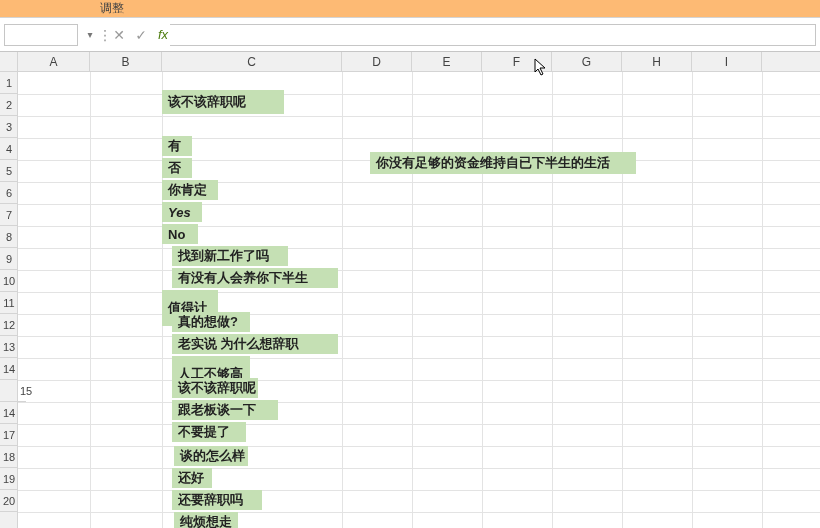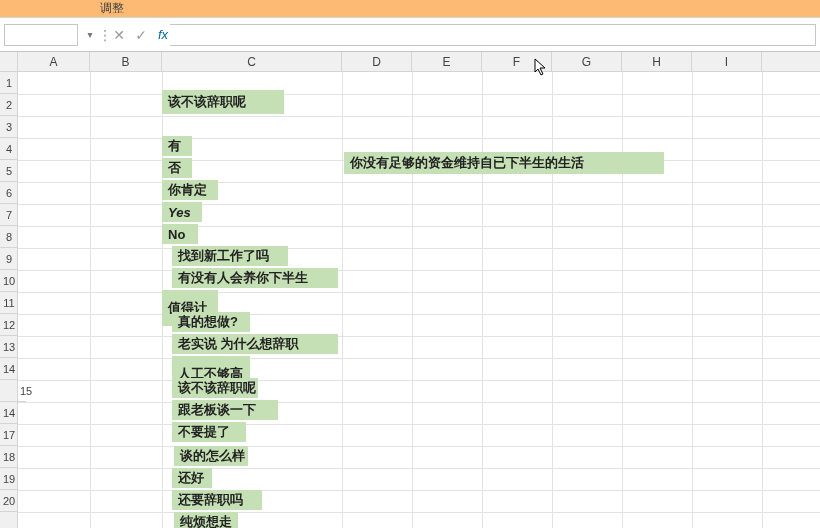--- a/index.html
+++ b/index.html
@@ -7,21 +7,21 @@
 
   .ribbon-area { height: 18px; background: #fdba74; border-bottom: 1px solid #d4d4d4; display: flex; align-items: center; padding-left: 100px; font-size: 12px; color: #444; }
 
   .formula-bar { height: 34px; border-bottom: 1px solid #c6c6c6; display: flex; align-items: center; padding: 0 4px; background: #fff; }
   .name-box { width: 74px; height: 22px; border: 1px solid #c6c6c6; margin-right: 4px; font-size: 12px; color: #333; display: flex; align-items: center; padding: 0 4px; }
   .name-box-dd { width: 16px; height: 20px; display: flex; align-items: center; justify-content: center; color: #777; font-size: 10px; }
   .fx-sep { width: 10px; color: #999; text-align: center; font-size: 14px; }
   .fx-btn { width: 22px; height: 22px; display: flex; align-items: center; justify-content: center; font-size: 14px; color: #999; }
   .fx-x { color: #999; }
   .fx-check { color: #999; }
-  .fx-label { font-style: italic; font-size: 13px; color: #0369a1; margin: 0 2px 0 6px; }
+  .fx-label { font-style: italic; font-size: 13px; color: #4d7c0f; margin: 0 2px 0 6px; }
   .formula-input { flex: 1; height: 22px; border: 1px solid #c6c6c6; border-left: none; font-size: 12px; padding: 0 6px; }
 
   .sheet-area { display: flex; height: calc(528px - 18px - 34px); position: relative; }
   .row-headers { width: 18px; flex: none; background: #f0f0f0; border-right: 1px solid #d4d4d4; }
   .col-headers { height: 20px; background: #f0f0f0; border-bottom: 1px solid #d4d4d4; display: flex; }
   .corner { width: 18px; height: 20px; background: #f0f0f0; border-right: 1px solid #d4d4d4; border-bottom: 1px solid #d4d4d4; position: absolute; left: 0; top: 0; }
   .grid-wrap { flex: 1; position: relative; }
   .col-h { height: 20px; border-right: 1px solid #d4d4d4; display: flex; align-items: center; justify-content: center; font-size: 12px; color: #444; }
   .row-h { height: 22px; border-bottom: 1px solid #d4d4d4; display: flex; align-items: center; justify-content: center; font-size: 11px; color: #444; width: 18px; }
   .row-h.first { margin-top: 20px; }
@@ -113,21 +113,21 @@
         <div class="gridlines-h" style="top: 286px; left: 0px; right: 0px; height: 1px;"></div>
         <div class="gridlines-h" style="top: 308px; left: 0px; right: 0px; height: 1px;"></div>
         <div class="gridlines-h" style="top: 330px; left: 0px; right: 0px; height: 1px;"></div>
         <div class="gridlines-h" style="top: 352px; left: 0px; right: 0px; height: 1px;"></div>
         <div class="gridlines-h" style="top: 374px; left: 0px; right: 0px; height: 1px;"></div>
         <div class="gridlines-h" style="top: 396px; left: 0px; right: 0px; height: 1px;"></div>
         <div class="gridlines-h" style="top: 418px; left: 0px; right: 0px; height: 1px;"></div>
         <div class="gridlines-h" style="top: 440px; left: 0px; right: 0px; height: 1px;"></div>
         <div class="cell-block" style="left: 144px; top: 18px; width: 122px; height: 24px; text-align: center;">该不该辞职呢</div>
         <div class="cell-block" style="left: 144px; top: 64px; width: 30px; height: 20px;">有</div>
-        <div class="cell-block" style="left: 326px; top: 80px; width: 320px; height: 22px;">你没有足够的资金维持自已下半生的生活</div>
+        <div class="cell-block" style="left: 352px; top: 80px; width: 266px; height: 22px;">你没有足够的资金维持自已下半生的生活</div>
         <div class="cell-block" style="left: 144px; top: 86px; width: 30px; height: 20px;">否</div>
         <div class="cell-block" style="left: 144px; top: 108px; width: 56px; height: 20px;">你肯定</div>
         <div class="cell-block" style="left: 144px; top: 130px; width: 40px; height: 20px; font-style: italic;">Yes</div>
         <div class="cell-block" style="left: 144px; top: 152px; width: 36px; height: 20px;">No</div>
         <div class="cell-block" style="left: 154px; top: 174px; width: 116px; height: 20px;">找到新⼯作了吗</div>
         <div class="cell-block" style="left: 154px; top: 196px; width: 166px; height: 20px;">有没有人会养你下半生</div>
         <div class="cell-block" style="left: 144px; top: 218px; width: 56px; height: 36px;">值得计</div>
         <div class="cell-block" style="left: 154px; top: 240px; width: 78px; height: 20px;">真的想做?</div>
         <div class="cell-block" style="left: 154px; top: 262px; width: 166px; height: 20px;">老实说    为什么想辞职</div>
         <div class="cell-block" style="left: 154px; top: 284px; width: 78px; height: 36px;">人⼯不够高</div>

